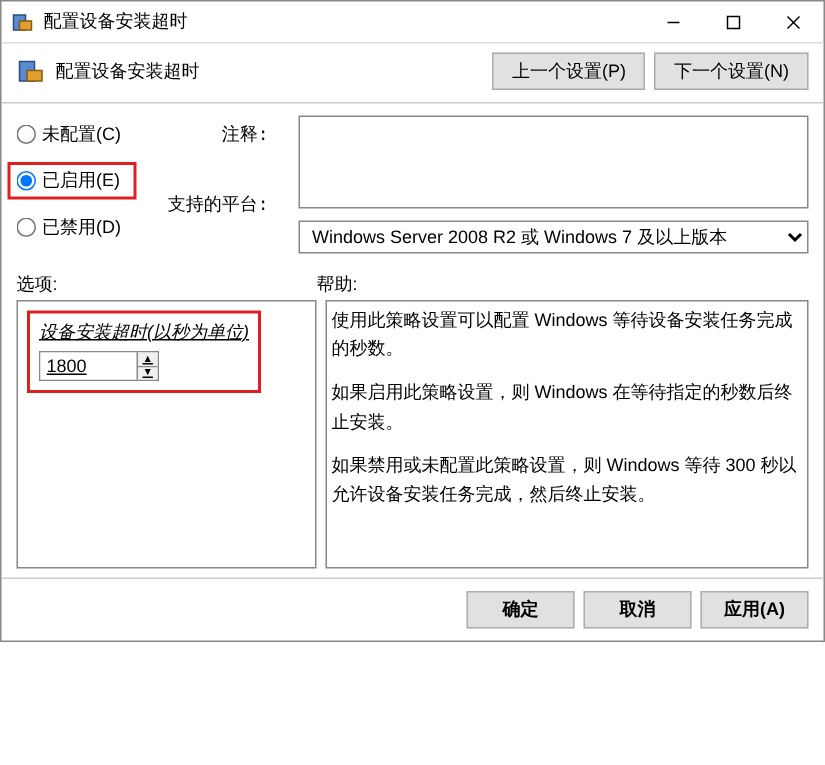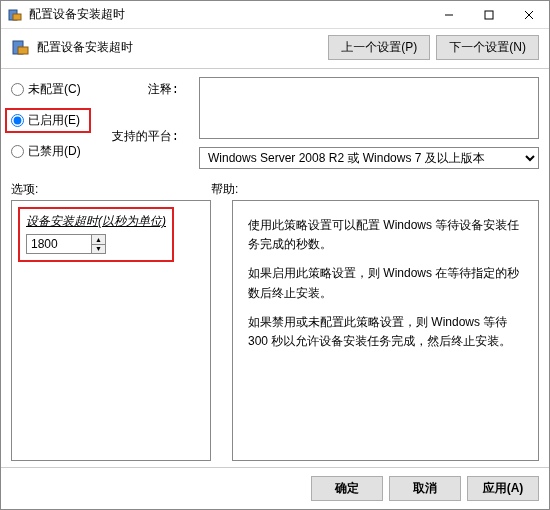--- a/index.html
+++ b/index.html
@@ -5,21 +5,21 @@
   * { box-sizing: border-box; }
   body {
     margin: 0;
     font-family: "Microsoft YaHei", "Segoe UI", Tahoma, sans-serif;
     font-size: 12px;
     background: #fff;
     color: #000;
   }
   .window {
     width: 550px;
-    height: 510px;
+    height: 428px;
     border: 1px solid #888;
     display: flex;
     flex-direction: column;
     background: #fff;
   }
   .titlebar {
     height: 28px;
     display: flex;
     align-items: center;
     border-bottom: 1px solid #ddd;
@@ -128,38 +128,38 @@
     width: 200px;
     border: 1px solid #888;
     background: #fff;
     padding: 6px;
     overflow: auto;
   }
   .help-pane {
     flex: 1;
     border: 1px solid #888;
     background: #fff;
-    padding: 15px;
+    padding: 3px;
     overflow: auto;
     line-height: 1.6;
-    margin-left: 15px;
   }
   .help-pane p { margin: 0 0 10px 0; }
 
   .opt-highlight {
     border: 2px solid #e02020;
     padding: 4px 6px 6px 6px;
     display: inline-block;
   }
   .opt-label { display: block; margin-bottom: 4px; text-decoration: underline; font-style: italic; }
   .spinner {
     display: flex;
     width: 80px;
     height: 20px;
     border: 1px solid #888;
+    text-decoration: underline;
   }
   .spinner input {
     flex: 1;
     border: none;
     outline: none;
     font-family: inherit;
     font-size: 12px;
     padding: 0 4px;
     min-width: 0;
   }

